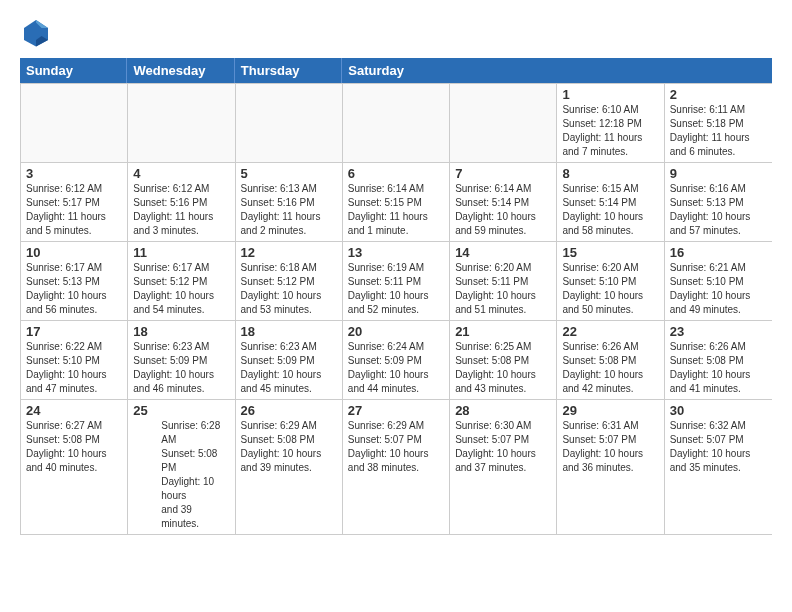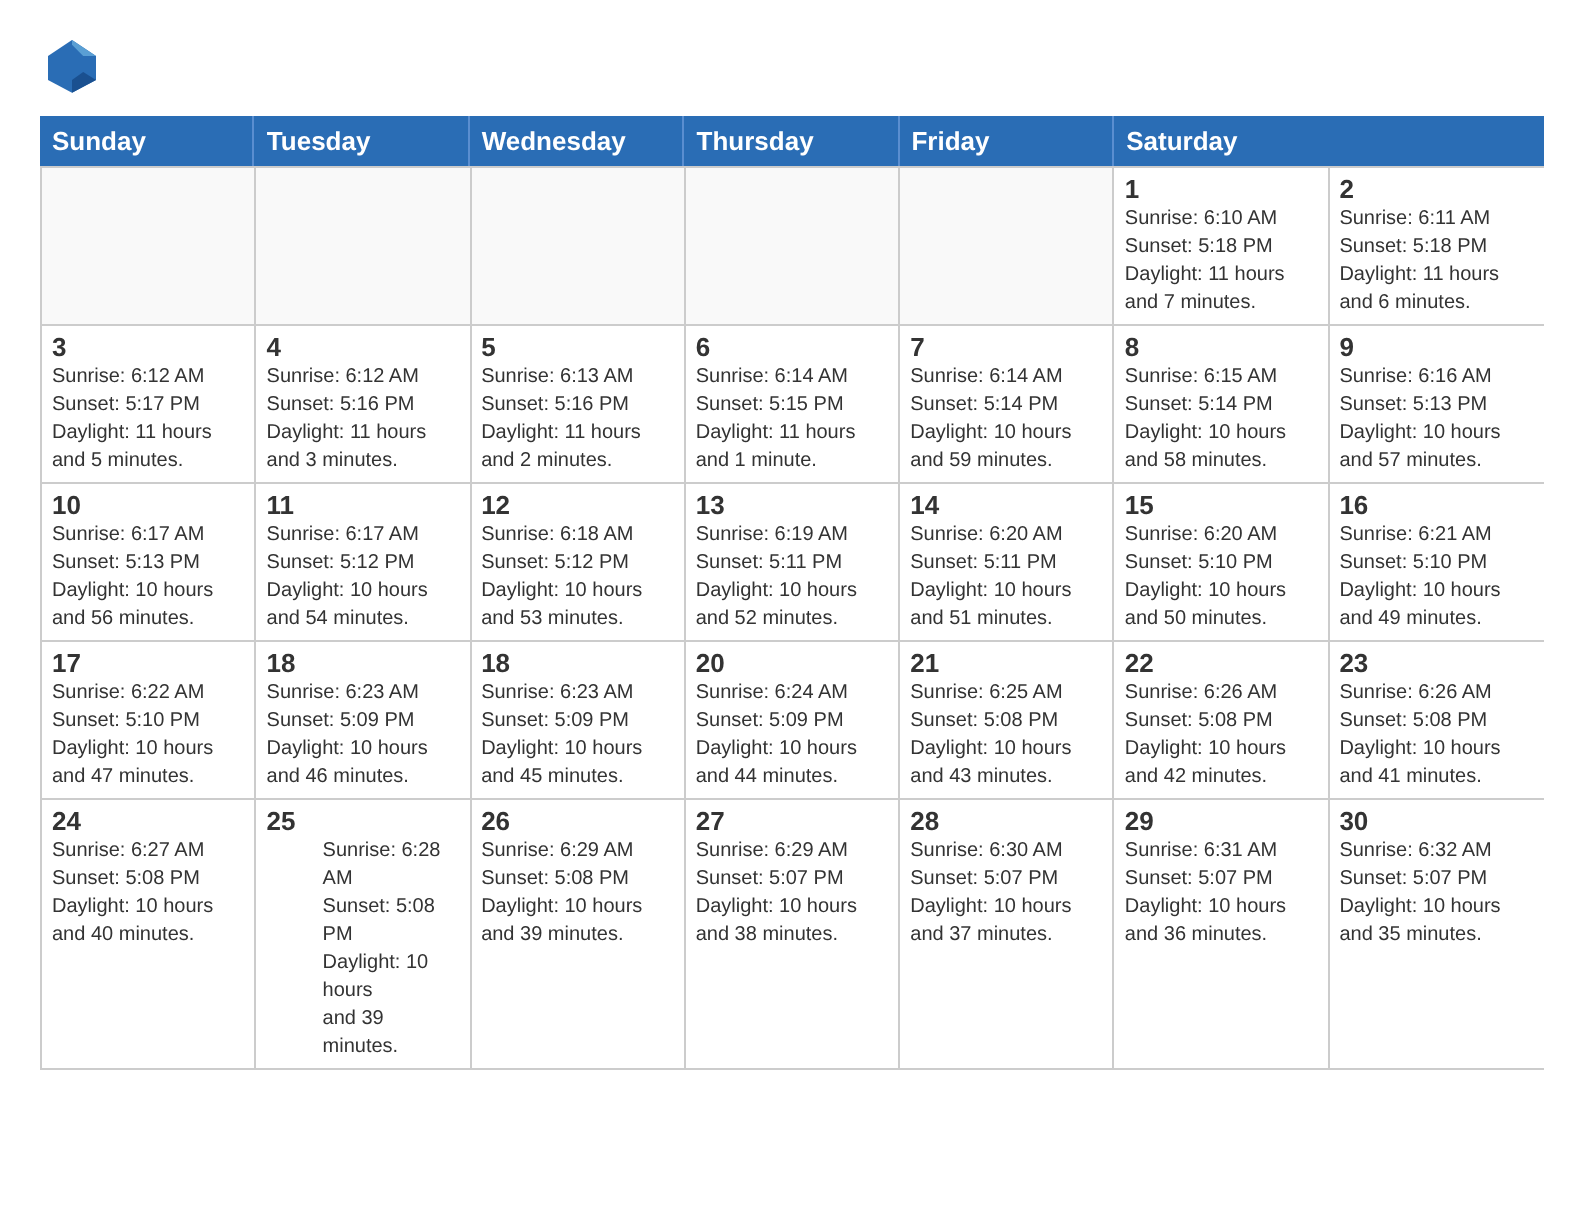--- a/index.html
+++ b/index.html
@@ -133,37 +133,35 @@
     </div>
     <div class="title-block">
       <div class="month-title"></div>
       <div class="location"></div>
     </div>
   </div>
 
   <div class="calendar">
     <div class="cal-header">
     <div class="cal-header-cell">Sunday</div>
-        <div class="cal-header-cell">Tuesday</div>
         <div class="cal-header-cell">Wednesday</div>
         <div class="cal-header-cell">Thursday</div>
-        <div class="cal-header-cell">Friday</div>
         <div class="cal-header-cell">Saturday</div>
       </div>
     <div class="cal-body">
     <div class="cal-row">
           <div class="cal-cell empty"></div>
           <div class="cal-cell empty"></div>
           <div class="cal-cell empty"></div>
           <div class="cal-cell empty"></div>
           <div class="cal-cell empty"></div>
           <div class="cal-cell">
             <span class="day-num">1</span>
             <div class="day-info" style="white-space: pre-line;">Sunrise: 6:10 AM
-Sunset: 5:18 PM
+Sunset: 12:18 PM
 Daylight: 11 hours
 and 7 minutes.</div>
           </div>
           <div class="cal-cell">
             <span class="day-num">2</span>
             <div class="day-info" style="white-space: pre-line;">Sunrise: 6:11 AM
 Sunset: 5:18 PM
 Daylight: 11 hours
 and 6 minutes.</div>
           </div>

